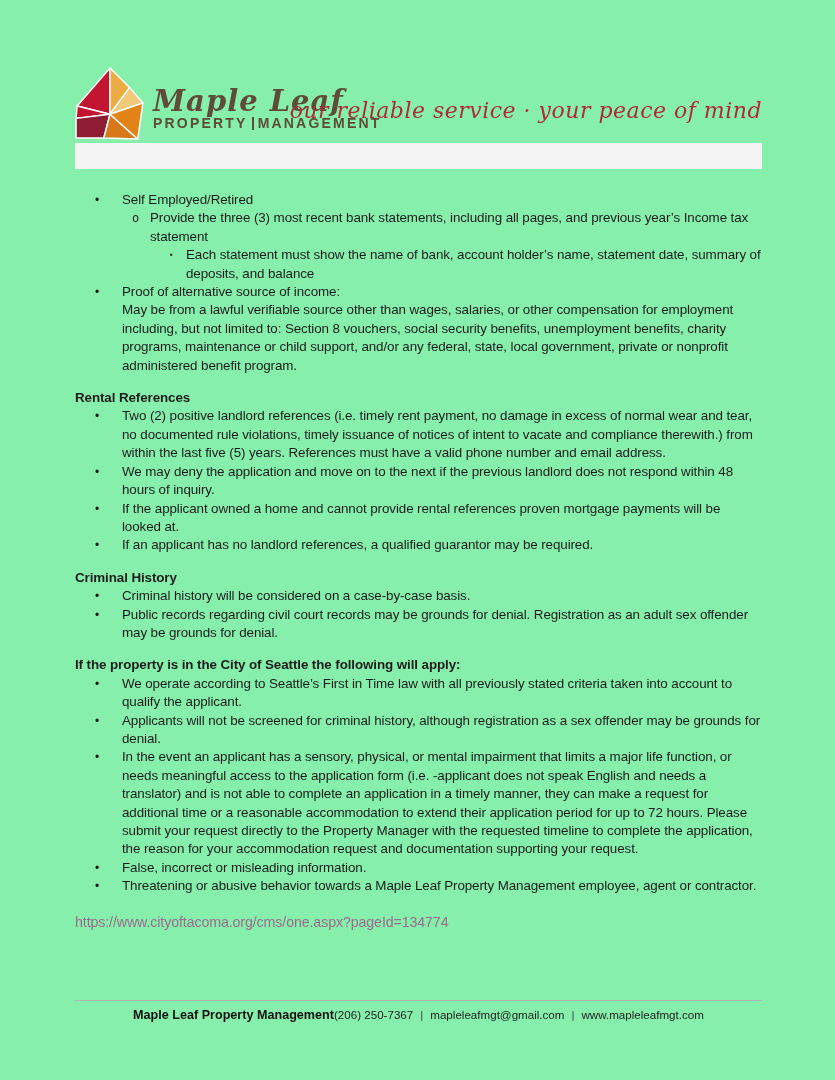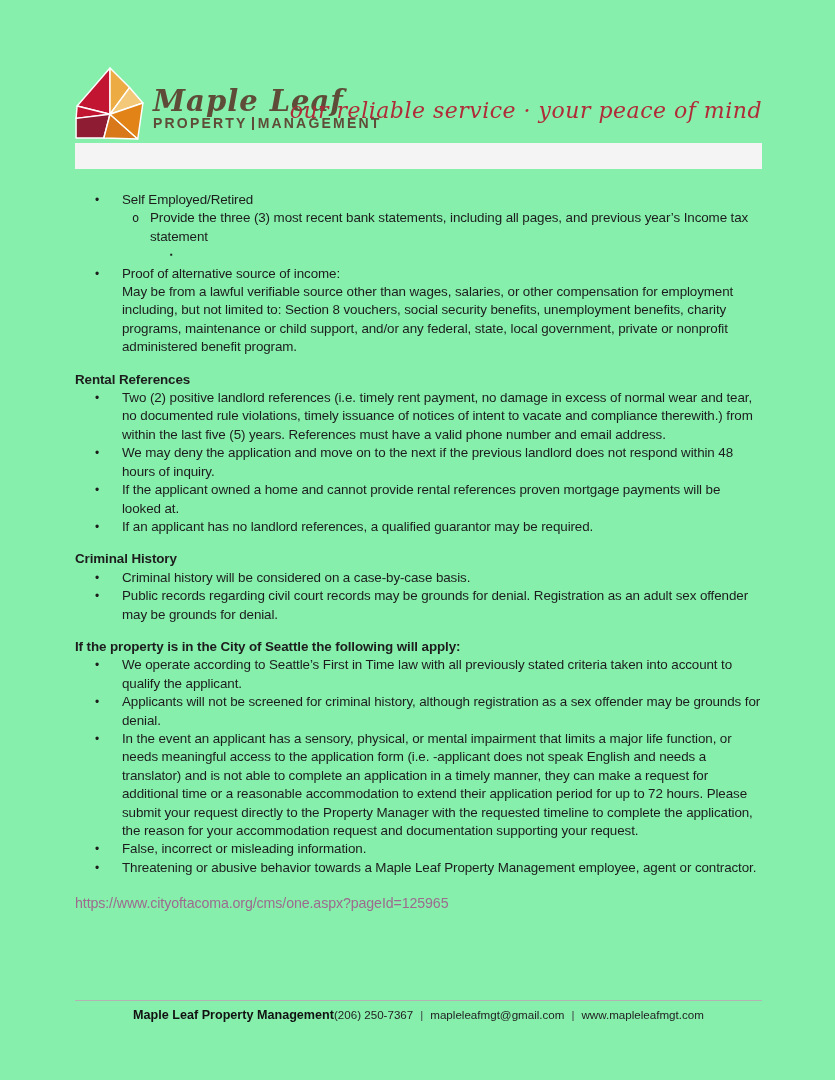--- a/index.html
+++ b/index.html
@@ -107,20 +107,21 @@
           <div class="li l1">
             <span class="marker disc">•</span>
             <span class="txt">Self Employed/Retired</span>
           </div>
           <div class="li l2">
             <span class="marker circle">o</span>
             <span class="txt">Provide the three (3) most recent bank statements, including all pages, and previous year’s Income tax statement</span>
           </div>
           <div class="li l3">
             <span class="marker square">▪</span>
+            <span class="txt">Each statement must show the name of bank, account holder’s name, statement date, summary of deposits, and balance</span>
           </div>
           <div class="li l1">
             <span class="marker disc">•</span>
             <span class="txt">Proof of alternative source of income:</span>
           </div>
           <div class="li l1 cont">
             <span class="txt">May be from a lawful verifiable source other than wages, salaries, or other compensation for employment including, but not limited to: Section 8 vouchers, social security benefits, unemployment benefits, charity programs, maintenance or child support, and/or any federal, state, local government, private or nonprofit administered benefit program.</span>
           </div>
         </section>
         <section>
@@ -172,21 +173,21 @@
           <div class="li l1">
             <span class="marker disc">•</span>
             <span class="txt">False, incorrect or misleading information.</span>
           </div>
           <div class="li l1">
             <span class="marker disc">•</span>
             <span class="txt">Threatening or abusive behavior towards a Maple Leaf Property Management employee, agent or contractor.</span>
           </div>
         </section>
       </div>
-    <a class="doc-link">https://www.cityoftacoma.org/cms/one.aspx?pageId=125965</a>
+    <a class="doc-link">https://www.cityoftacoma.org/cms/one.aspx?pageId=134774</a>
   </main>
 
   <footer class="footer">
     <div class="f-left">Maple Leaf Property Management</div>
     <div class="f-right">
       <span>(206) 250-7367</span><span class="sep">|</span><span>mapleleafmgt@gmail.com</span><span class="sep">|</span><span>www.mapleleafmgt.com</span>
     </div>
   </footer>
 
 </div>

